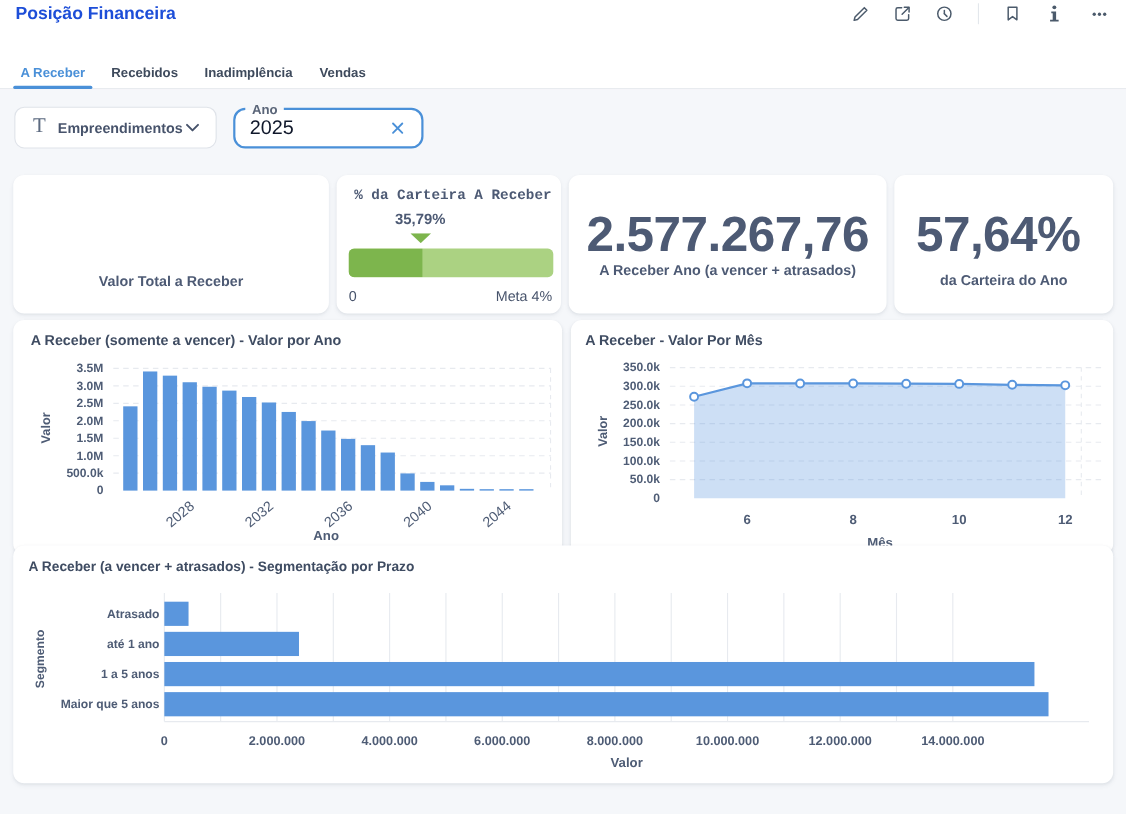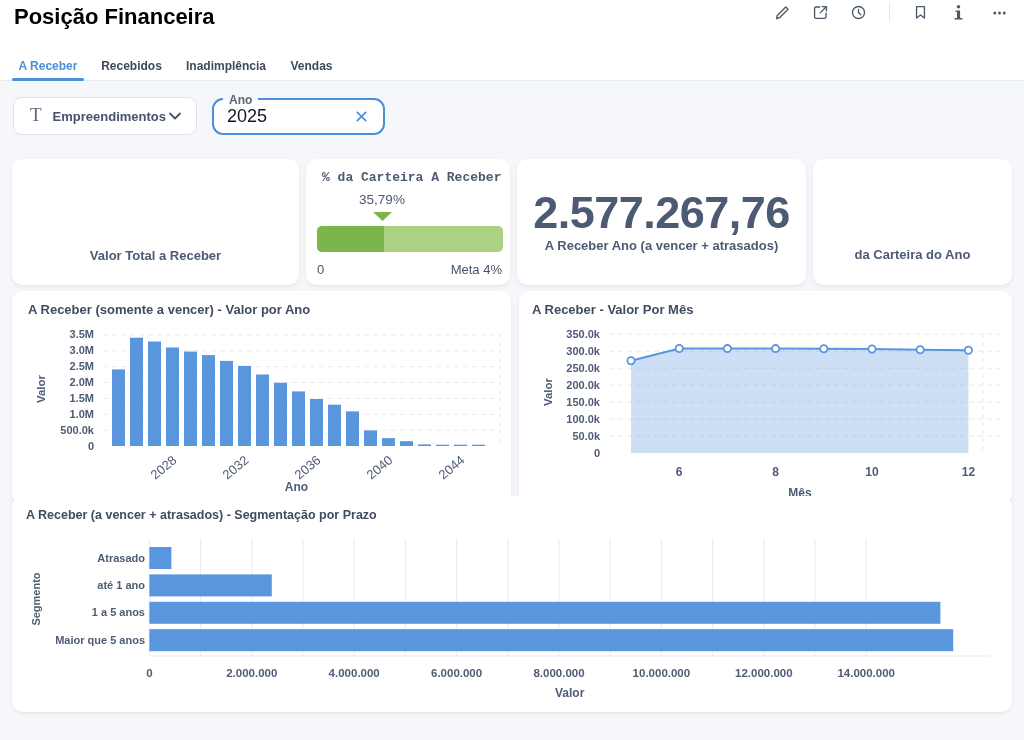--- a/index.html
+++ b/index.html
@@ -1,17 +1,17 @@
 <!DOCTYPE html>
 <html><head><meta charset="utf-8"><title>Posição Financeira</title>
 <style>
 * { margin:0; padding:0; box-sizing:border-box; }
 body { width:1024px; height:740px; background:#f5f7fa; font-family:"Liberation Sans",sans-serif; position:relative; overflow:hidden; }
 .header { position:absolute; left:0; top:0; width:1024px; height:81px; background:#fff; border-bottom:1px solid #e8ebef; }
-h1 { position:absolute; left:14px; top:4px; font-size:22px; letter-spacing:-0.2px; font-weight:bold; color:#000000; letter-spacing:0; }
+h1 { position:absolute; left:14px; top:4px; font-size:16px; letter-spacing:-0.2px; font-weight:bold; color:#1d4ed8; letter-spacing:0; }
 .ic { position:absolute; top:2.5px; width:20px; height:20px; display:flex; justify-content:center; align-items:center; }
 .hdiv { position:absolute; left:889px; top:3px; width:1px; height:19px; background:#e3e7ec; }
 .tab { position:absolute; top:58px; height:23px; font-size:12px; font-weight:bold; color:#3e4a5c; text-align:center; line-height:16px; }
 .tab.active { color:#4a90d8; }
 .tab.active::after { content:""; position:absolute; left:0; right:0; bottom:0; height:3px; background:#4a90d8; border-radius:2px; }
 .card { position:absolute; background:#fff; border-radius:10px; box-shadow:0 1px 2px rgba(40,50,70,.05), 0 2px 5px rgba(40,50,70,.05); }
 .chip1 { position:absolute; left:13px; top:97px; width:184px; height:38px; background:#fff; border:1px solid #dfe3e9; border-radius:9px; display:flex; align-items:center; padding:0 13px 0 16px; }
 .chip1 .ticon { font-family:"Liberation Serif",serif; font-size:19px; font-weight:bold; color:#5c6a80; margin-right:11px; margin-top:-2px; font-weight:normal; }
 .chip1 .lbl { font-size:13px; font-weight:bold; color:#47536b; flex:1; }
 .chip2 { position:absolute; left:212px; top:98px; width:173px; height:37px; background:#fff; border:2px solid #4a90d8; border-radius:11px; display:flex; align-items:center; padding:0 14px 0 13px; }
@@ -81,37 +81,38 @@
       <path d="M3.5 3.5 12.5 12.5 M12.5 3.5 3.5 12.5"></path>
     </svg>
 </div>
 
 <div class="card" style="left:12px; top:159px; width:287px; height:126px;">
   <div class="kpi-lbl" style="top:89px; font-size:13px;">Valor Total a Receber</div>
 </div>
 
 <div class="card" style="left:306px; top:159px; width:204px; height:126px;">
   <div style="position:absolute; left:16px; top:11px; font-size:13px; font-weight:bold; color:#4d5a74;font-family:Liberation Mono, monospace;">% da Carteira A Receber</div>
-  <div style="position:absolute; left:16px; width:120px; text-align:center; top:33px; font-size:13.5px; font-weight:normal; color:#4d5a74;">35,79%</div>
+  <div style="position:absolute; left:16px; width:120px; text-align:center; top:33px; font-size:13.5px; font-weight:bold; color:#4d5a74;">35,79%</div>
   <svg width="19" height="9" viewBox="0 0 19 9" style="position:absolute; left:66.5px; top:53px;">
       <path d="M0 0 H19 L9.5 9 Z" fill="#7db54d"></path>
     </svg>
   <div style="position:absolute; left:11px; top:67px; width:186px; height:26px; background:#abd282; border-radius:5px; overflow:hidden;">
     <div style="position:absolute; left:0; top:0; bottom:0; width:66.5px; background:#7db54d;"></div>
   </div>
   <div style="position:absolute; left:11px; top:103px; font-size:13px; color:#47536b;">0</div>
   <div style="position:absolute; right:8px; top:103px; font-size:13px; color:#47536b;">Meta 4%</div>
 </div>
 
 <div class="card" style="left:517px; top:159px; width:289px; height:126px;">
   <div class="kpi-num" style="top:28px; font-size:45px;">2.577.267,76</div>
   <div class="kpi-lbl" style="top:79px; font-size:13px;">A Receber Ano (a vencer + atrasados)</div>
 </div>
 
 <div class="card" style="left:813px; top:159px; width:199px; height:126px;">
+  <div class="kpi-num" style="top:28px; font-size:45px; padding-right:10px;">57,64%</div>
   <div class="kpi-lbl" style="top:88px; font-size:13px;">da Carteira do Ano</div>
 </div>
 
 <div class="card" style="left:12px; top:291px; width:499px; height:213px;"><svg width="499" height="213" viewBox="0 0 499 213">
       <text x="16" y="23" font-size="13" font-weight="bold" fill="#3f4c62">A Receber (somente a vencer) - Valor por Ano</text>
       <text x="82" y="158.5" font-size="11" font-weight="bold" text-anchor="end" fill="#4e5c75">0</text>
       <line x1="91" y1="139.1" x2="489" y2="139.1" stroke="#e7eaef" stroke-width="1" stroke-dasharray="5,4"></line>
       <text x="82" y="142.6" font-size="11" font-weight="bold" text-anchor="end" fill="#4e5c75">500.0k</text>
       <line x1="91" y1="123.3" x2="489" y2="123.3" stroke="#e7eaef" stroke-width="1" stroke-dasharray="5,4"></line>
       <text x="82" y="126.8" font-size="11" font-weight="bold" text-anchor="end" fill="#4e5c75">1.0M</text>

